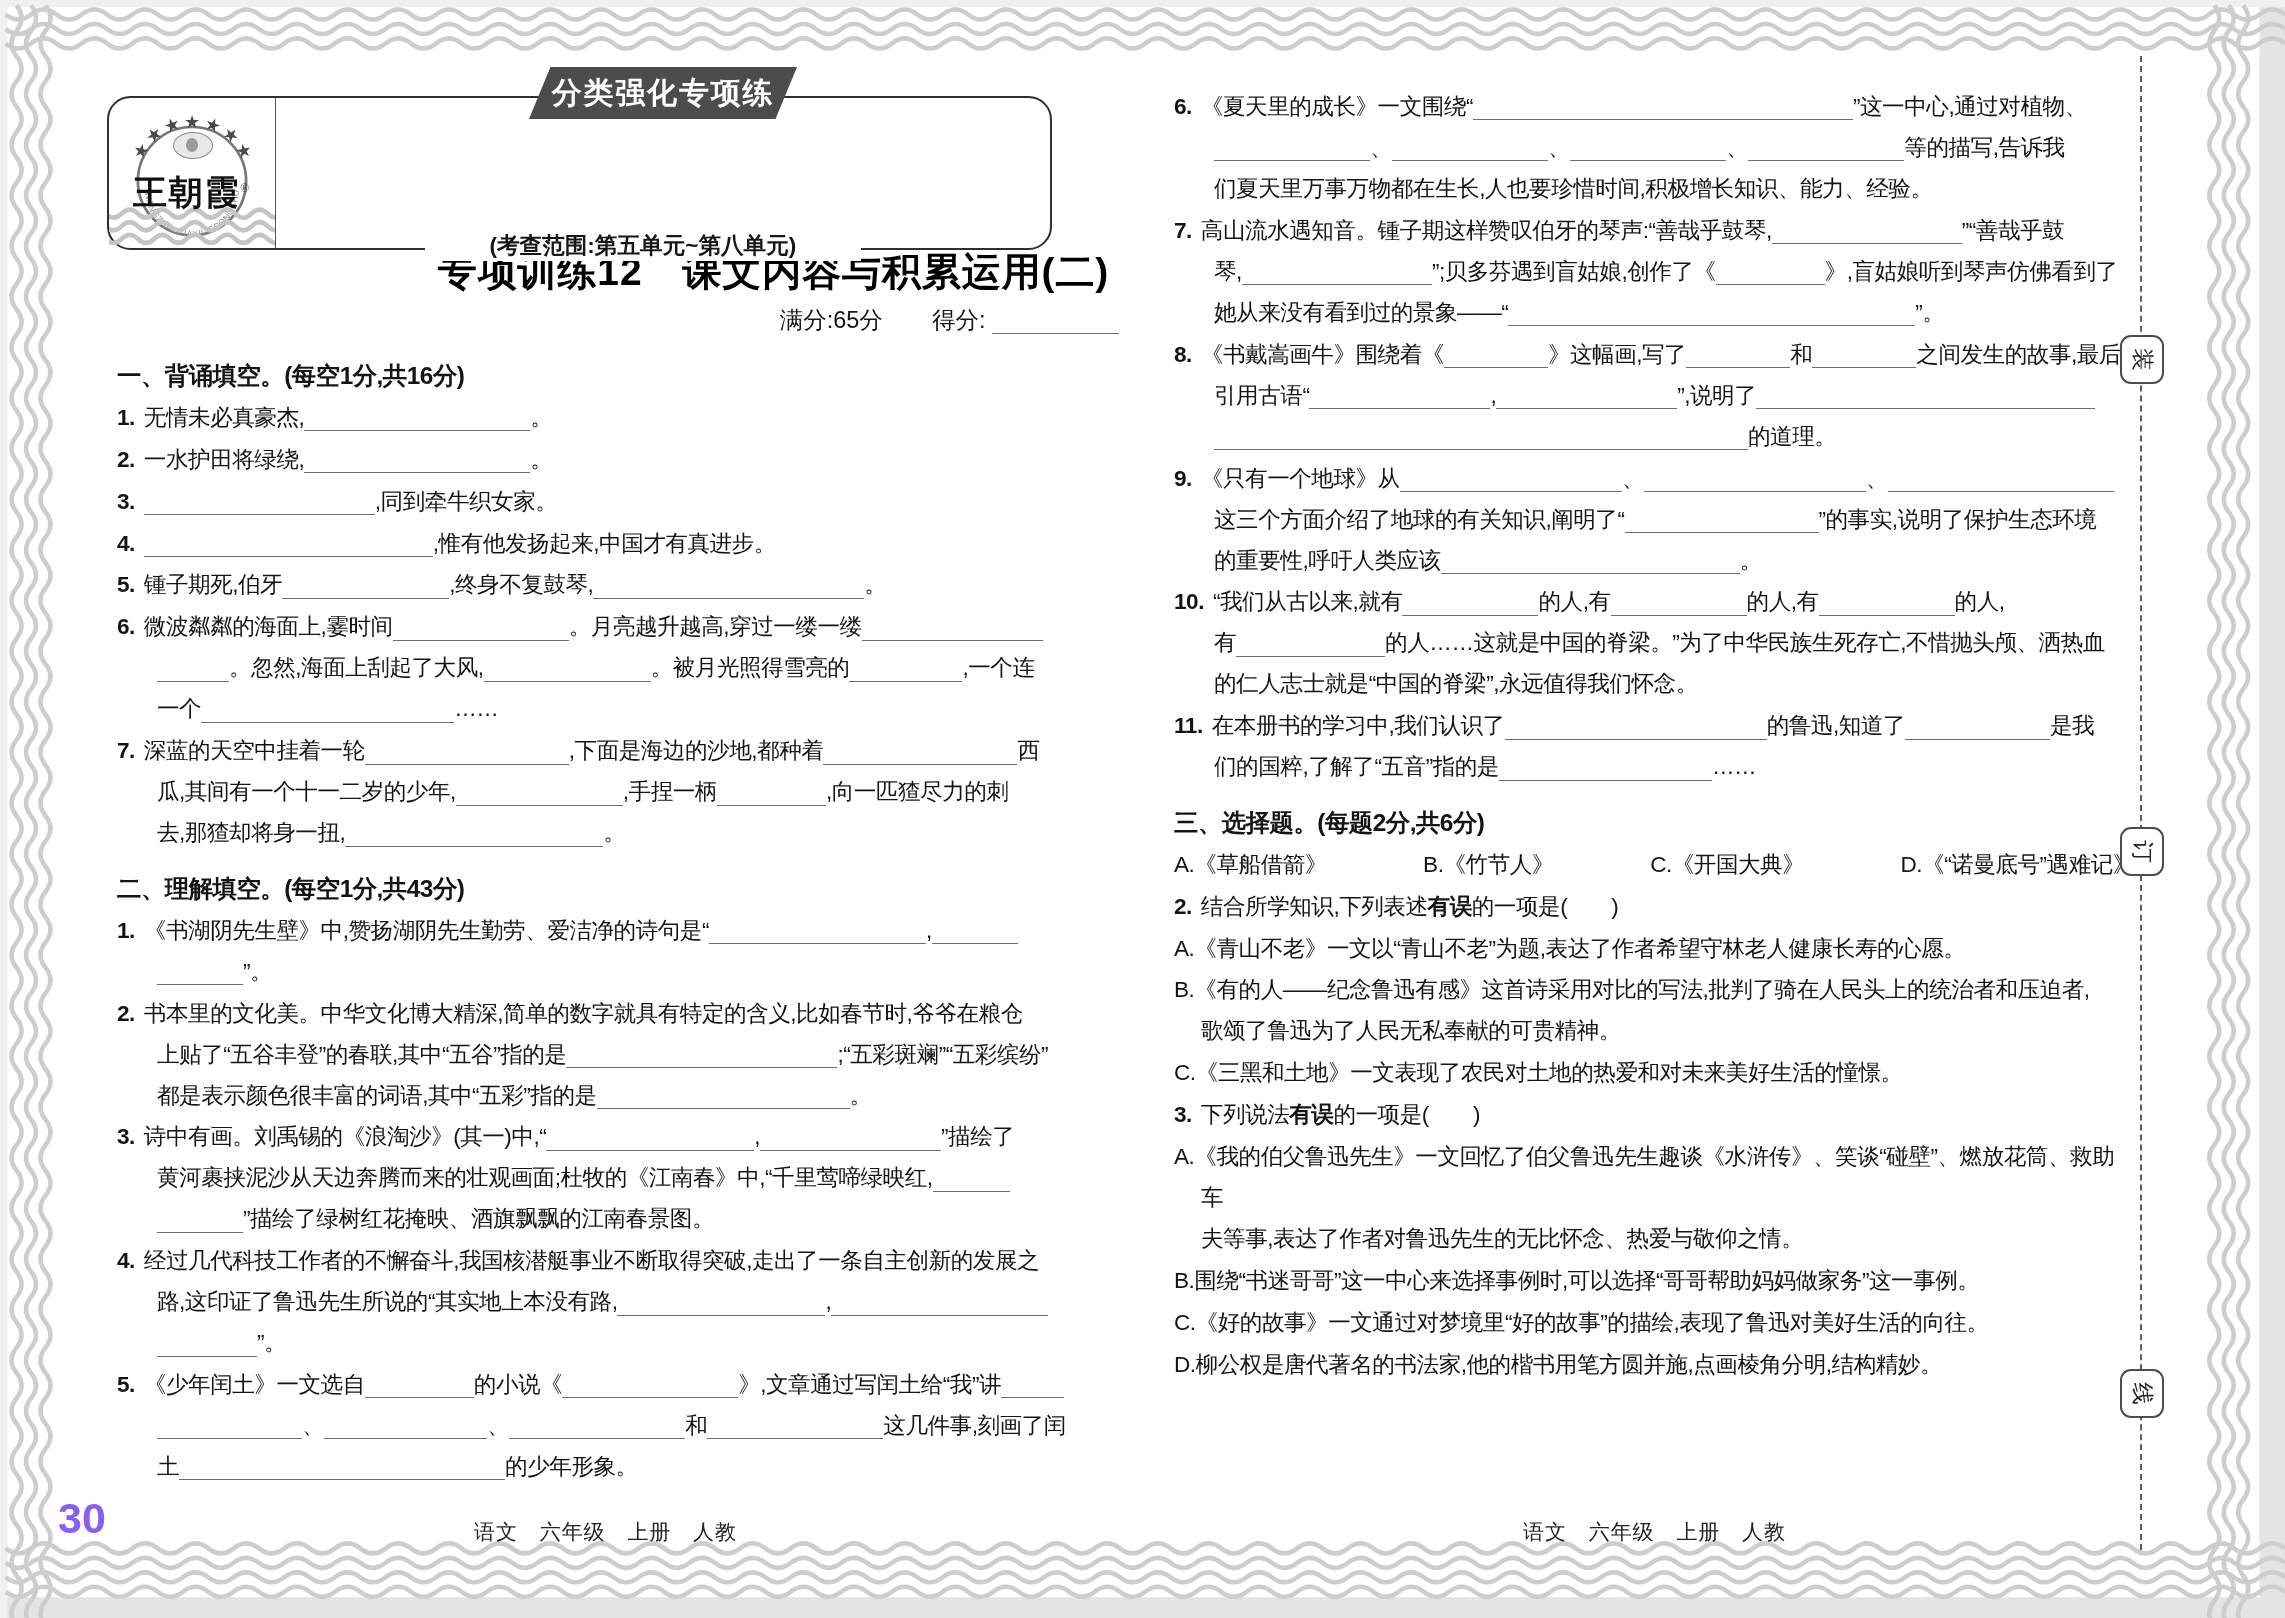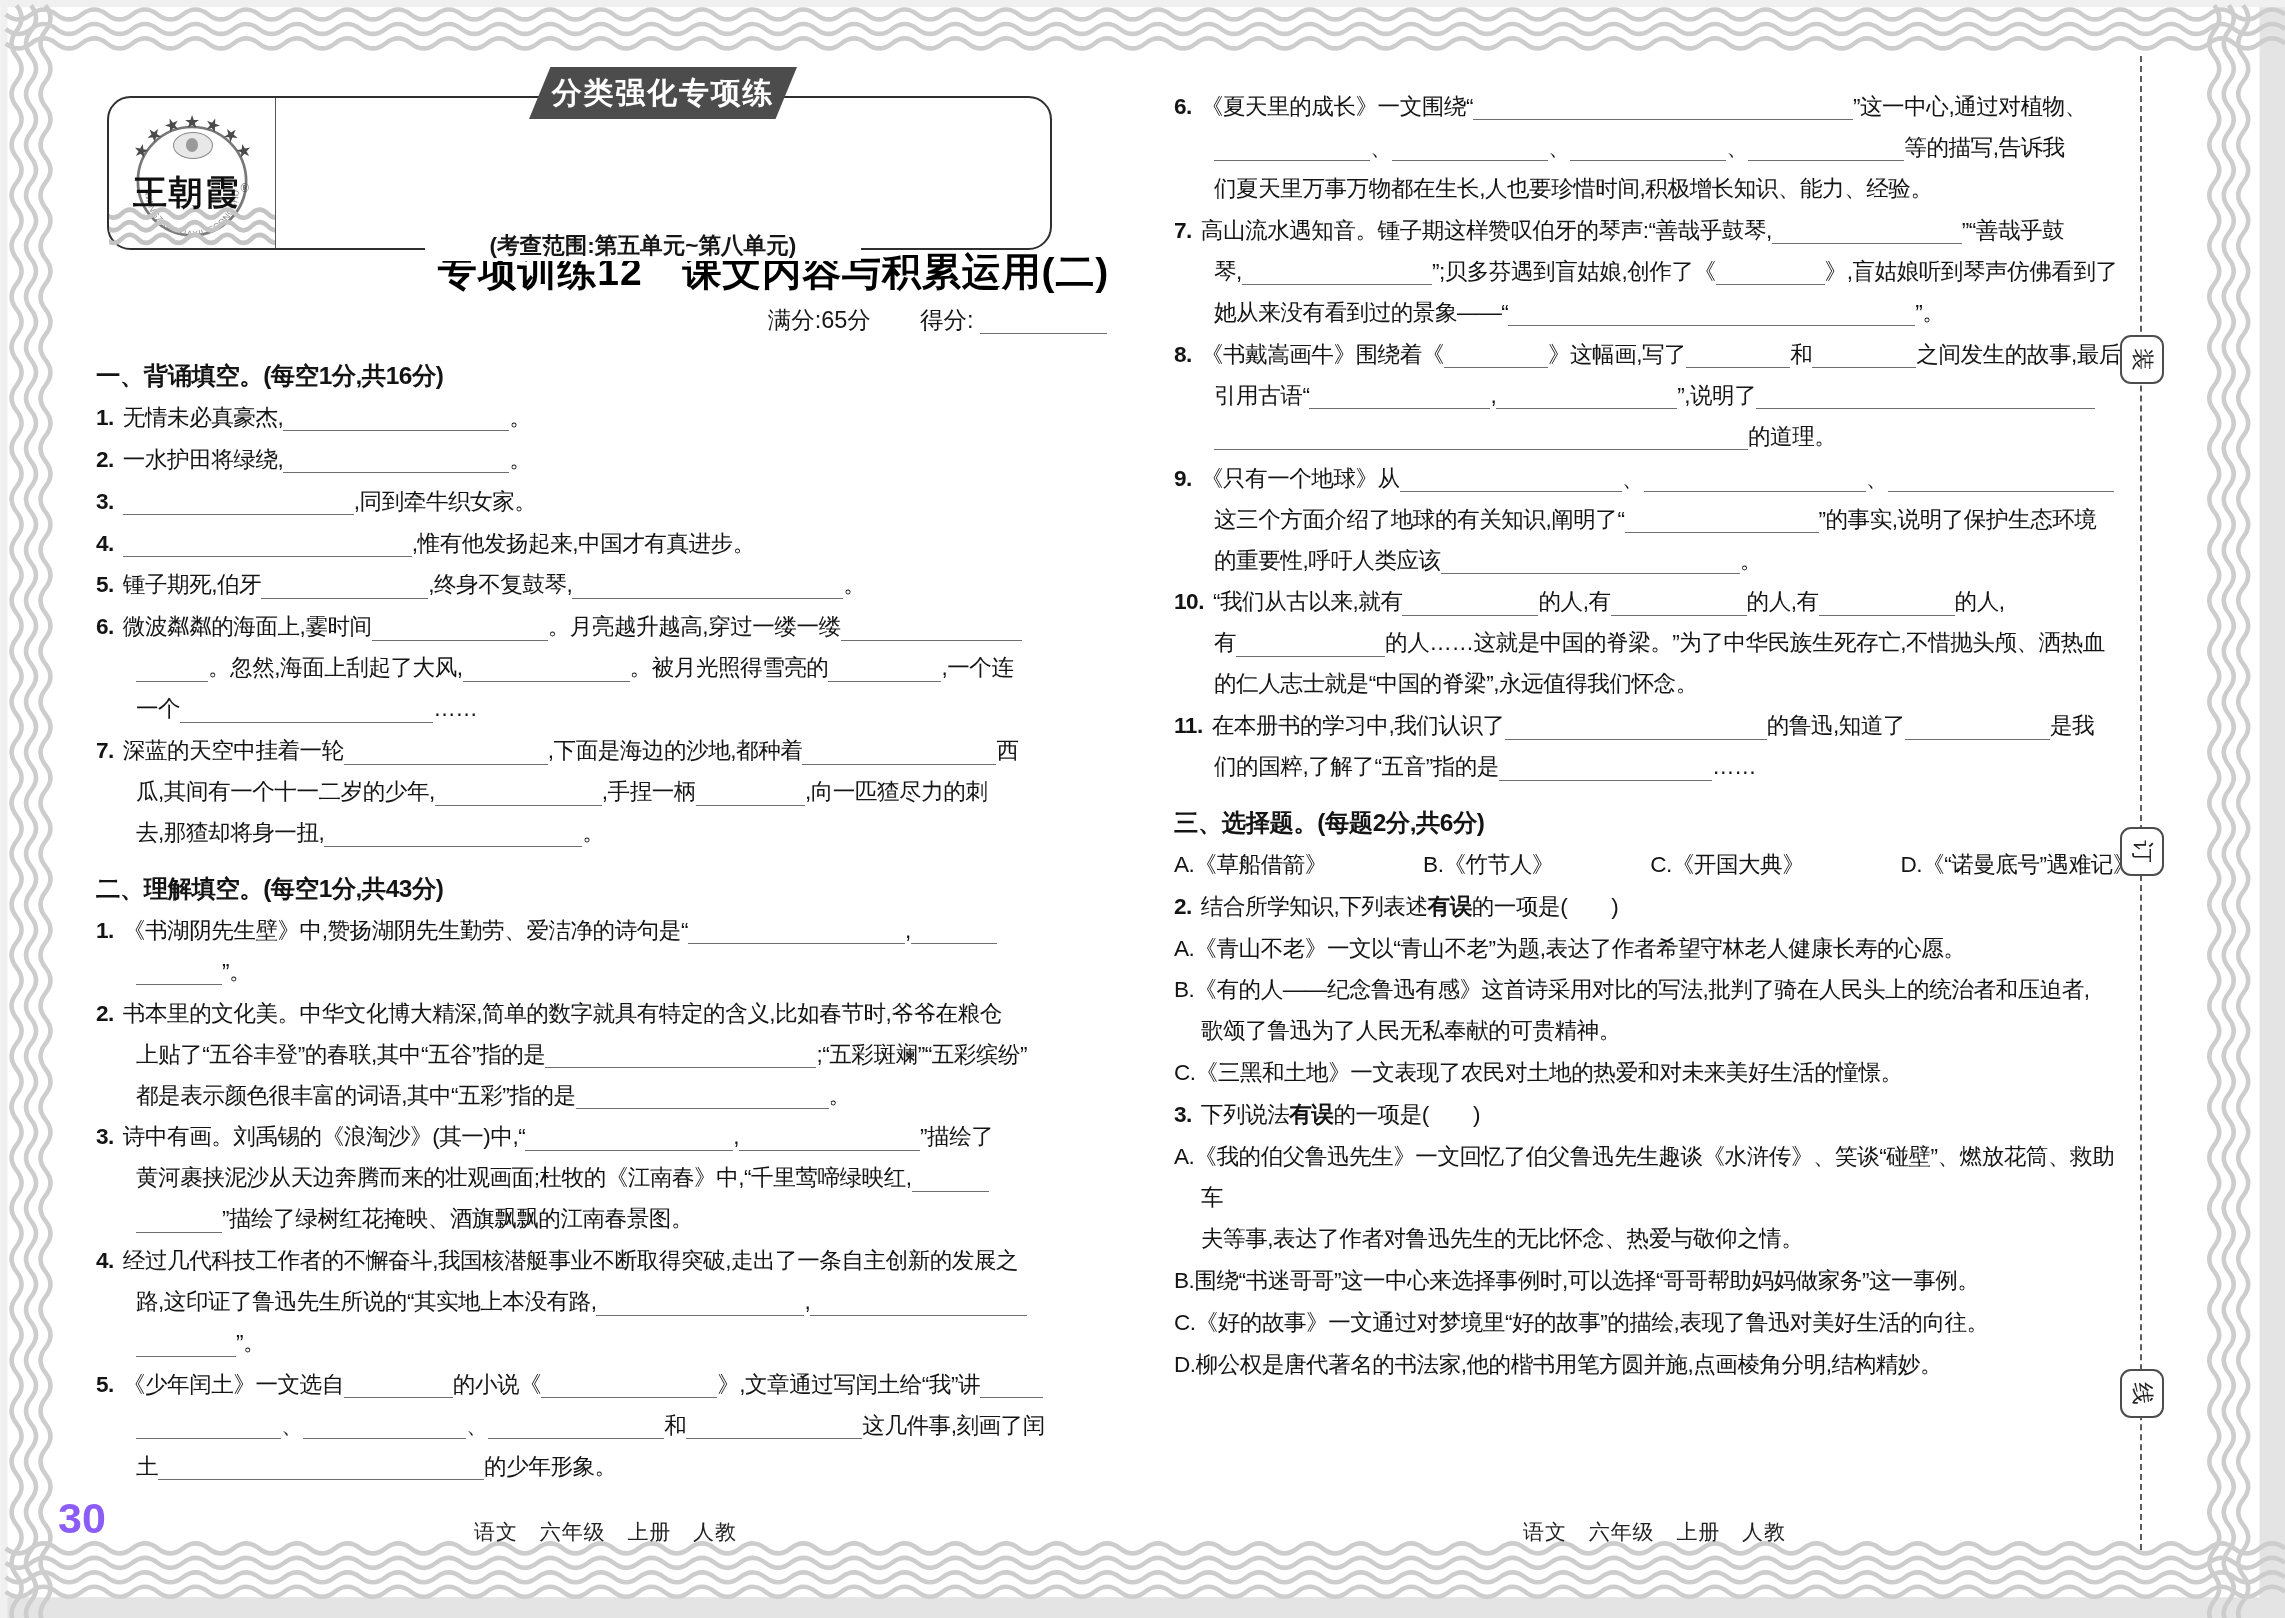--- a/index.html
+++ b/index.html
@@ -20,26 +20,26 @@
              border-radius:50%;background:#e8e8e8;}
   .logo-oval i{position:absolute;left:11.8px;top:4.5px;width:12.7px;height:14.5px;border-radius:50%;background:#9a9a9a;}
   .logo-star{position:absolute;font-size:18px;color:#4a4a4a;transform:translate(-50%,-50%);}
   .badge{position:absolute;left:529px;top:67px;width:268px;height:52px;line-height:52px;
          text-align:center;color:#ffffff;font-size:30px;font-weight:bold;letter-spacing:1.8px;
          clip-path:polygon(8% 0,100% 0,92% 100%,0 100%);z-index:3;}
   .main-title{position:absolute;left:289px;top:147px;width:751px;text-align:center;
               font-size:39px;font-weight:900;letter-spacing:0.9px;color:#000;}
   .scope{position:absolute;left:425px;top:230px;width:425px;text-align:center;background:#ffffff;
          font-size:22.6px;font-weight:bold;z-index:3;padding:0 5.4px;}
-  .score-line{position:absolute;left:110px;top:304px;width:997px;text-align:right;font-size:23.5px;}
+  .score-line{position:absolute;left:122px;top:304px;width:997px;text-align:right;font-size:23.5px;}
   .score-line .gap{display:inline-block;width:36px;}
 
   
   .col{position:absolute;font-size:22.6px;line-height:41px;letter-spacing:-0.5px;color:#141414;}
-  #col-left{left:96px;top:355px;width:997px;}
+  #col-left{left:117px;top:355px;width:997px;}
   #col-right{left:1174px;top:85px;width:961px;}
   .sec-head{font-weight:bold;font-size:24.4px;margin-top:14.5px;}
   .sec-head:first-child{margin-top:0;}
   .item{padding-left:40px;text-indent:-40px;margin-top:0.9px;}
   .item .num{font-weight:bold;margin-right:9px;font-size:22.6px;}
   .opt{padding-left:27px;text-indent:-27px;margin-top:0.9px;}
   .optrow{display:flex;justify-content:space-between;margin-top:0.9px;gap:34px;}
   .bk{display:inline-block;border-bottom:1.8px solid #6e6e6e;height:29px;vertical-align:-6.3px;}
   .b{font-weight:bold;}
   .score-bk{width:127px;}

